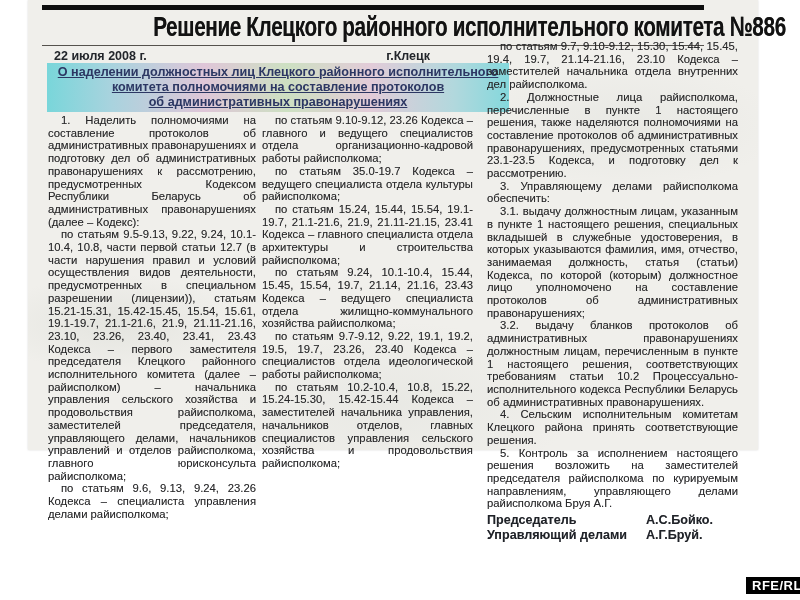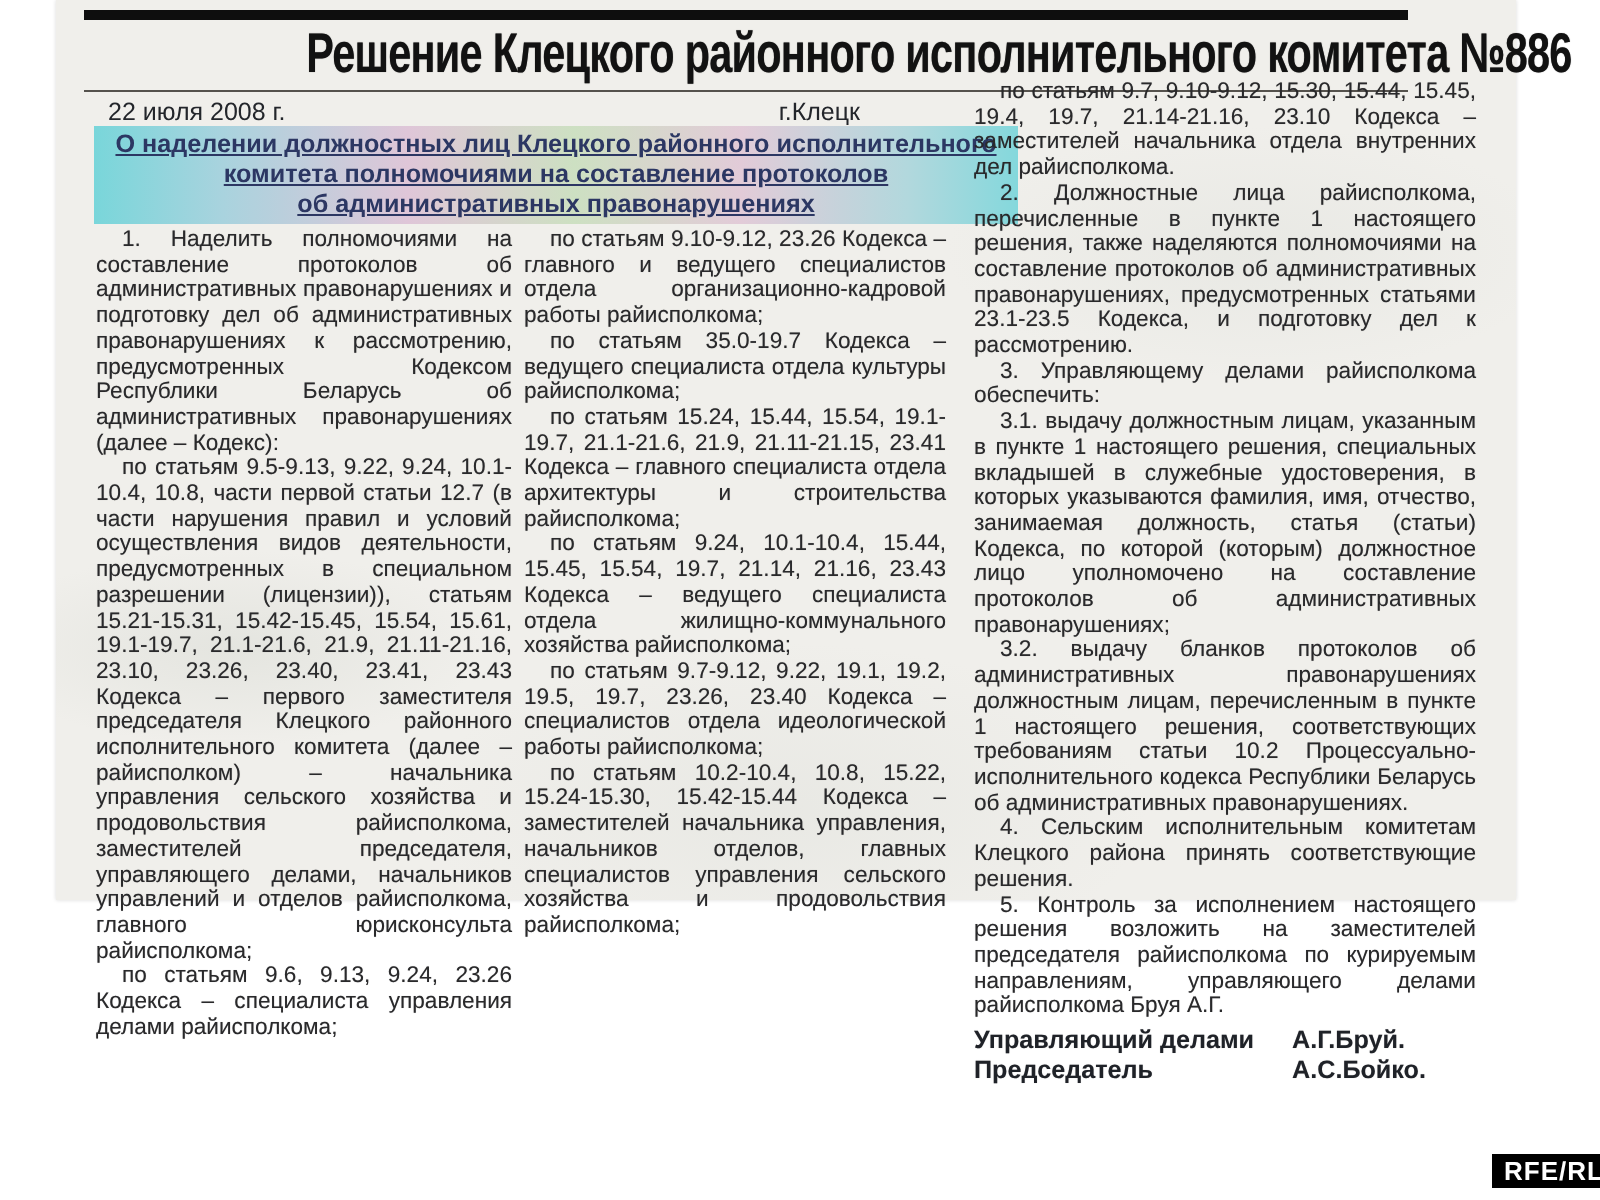--- a/index.html
+++ b/index.html
@@ -31,21 +31,21 @@
   .masthead-title{
     display:inline-block;white-space:nowrap;
     font-size:28px;font-weight:bold;color:#121212;letter-spacing:-.5px;
     transform:scaleX(.74);transform-origin:50% 50%;
     text-shadow:0 0 .5px rgba(0,0,0,.6);
   }
   
   .dateline{
     position:absolute;left:26px;top:49px;width:376px;
     display:flex;justify-content:space-between;
-    font-size:12.5px;font-weight:normal;color:#23262b;
+    font-size:12.5px;font-weight:bold;color:#23262b;
   }
   
   .subject{
     position:absolute;left:19px;top:63px;width:462px;height:47px;
     background:linear-gradient(90deg,#79d6da 0%,#a9d3de 14%,#dfc6d8 34%,#cde0c2 52%,#e2cbd8 70%,#b2d8dd 88%,#84d8dc 100%);
     text-align:center;font-weight:bold;font-size:12.6px;line-height:15.2px;
     color:#2c3763;padding-top:2px;text-decoration:underline;
   }
   .subject div{white-space:nowrap;}
   
@@ -113,25 +113,25 @@
     <p>по статьям 9.7, 9.10-9.12, 15.30, 15.44, 15.45, 19.4, 19.7, 21.14-21.16, 23.10 Кодекса – заместителей начальника отдела внутренних дел райисполкома.</p>
     <p>2. Должностные лица райисполкома, перечисленные в пункте 1 настоящего решения, также наделяются полномочиями на составление протоколов об административных правонарушениях, предусмотренных статьями 23.1-23.5 Кодекса, и подготовку дел к рассмотрению.</p>
     <p>3. Управляющему делами райисполкома обеспечить:</p>
     <p>3.1. выдачу должностным лицам, указанным в пункте 1 настоящего решения, специальных вкладышей в служебные удостоверения, в которых указываются фамилия, имя, отчество, занимаемая должность, статья (статьи) Кодекса, по которой (которым) должностное лицо уполномочено на составление протоколов об административных правонарушениях;</p>
     <p>3.2. выдачу бланков протоколов об административных правонарушениях должностным лицам, перечисленным в пункте 1 настоящего решения, соответствующих требованиям статьи 10.2 Процессуально-исполнительного кодекса Республики Беларусь об административных правонарушениях.</p>
     <p>4. Сельским исполнительным комитетам Клецкого района принять соответствующие решения.</p>
     <p>5. Контроль за исполнением настоящего решения возложить на заместителей председателя райисполкома по курируемым направлениям, управляющего делами райисполкома Бруя А.Г.</p>
 
     <div class="signatures">
       <div class="sig-row">
+        <span class="sig-role">Председатель</span>
+        <span class="sig-name">А.С.Бойко.</span>
+      </div>
+      <div class="sig-row">
         <span class="sig-role">Управляющий делами</span>
         <span class="sig-name">А.Г.Бруй.</span>
-      </div>
-      <div class="sig-row">
-        <span class="sig-role">Председатель</span>
-        <span class="sig-name">А.С.Бойко.</span>
       </div>
     </div>
   </div>
 
 </div>
 
 <div class="badge">RFE/RL</div>
 
 </body></html>

